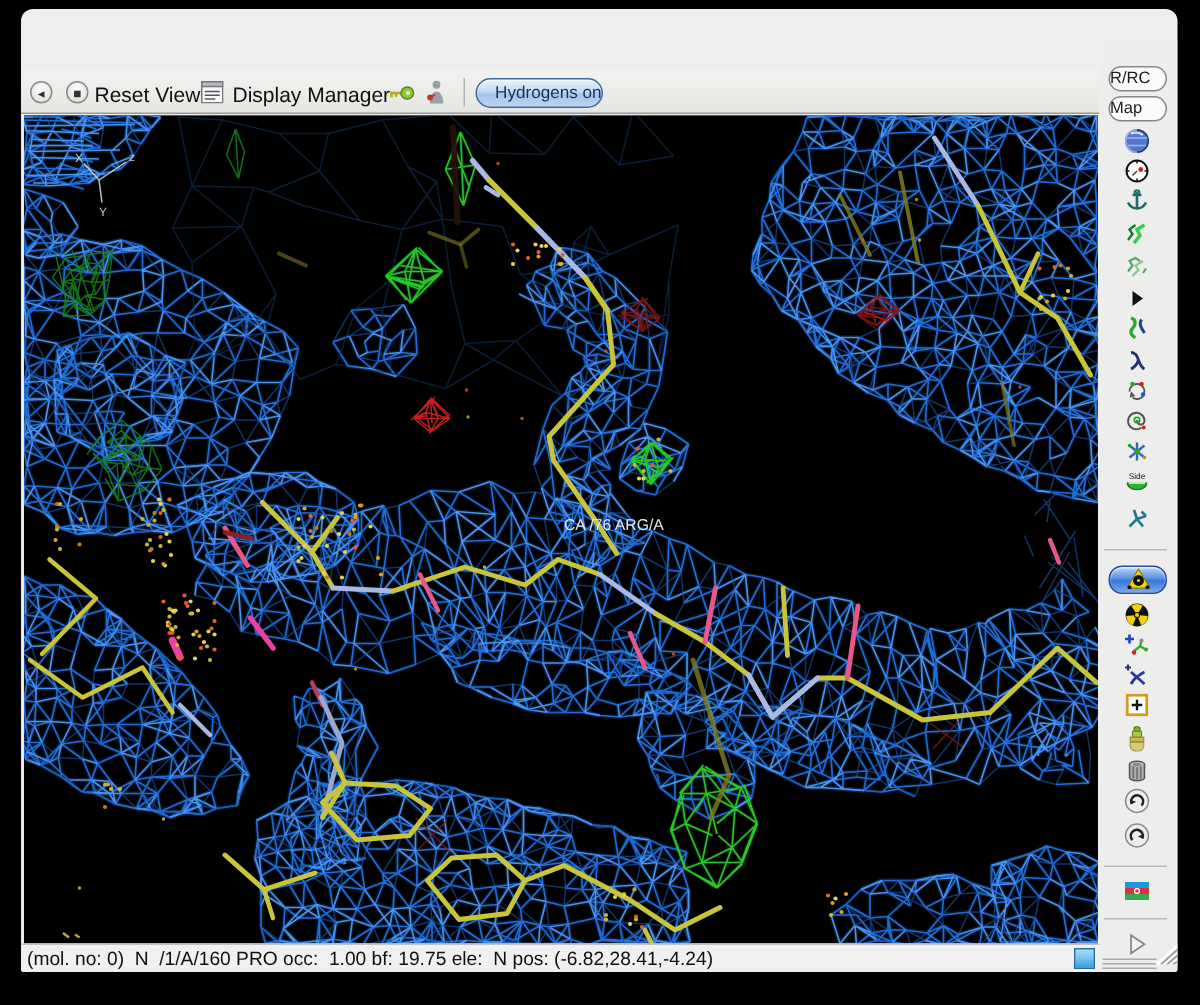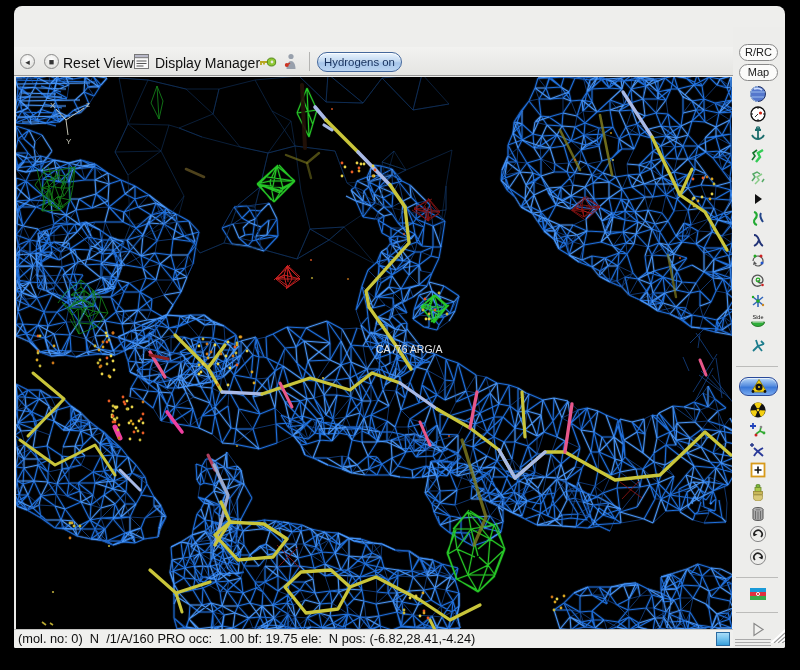--- a/index.html
+++ b/index.html
@@ -6,23 +6,23 @@
 #title{position:absolute;left:0;top:0;width:771px;height:21px;background:linear-gradient(#e9e9e9,#cfcfcf 55%,#adadad);border-bottom:1px solid #7e7e7e;border-radius:8px 8px 0 0}
 .tl{position:absolute;top:4px;width:13px;height:13px;border-radius:50%}
 #title .t{position:absolute;top:3px;left:335px;font-size:13px;font-weight:bold;color:#2e2e2e;white-space:nowrap}
 #xicon{display:inline-block;width:13px;height:14px;border:1px solid #4a4a4a;background:linear-gradient(#fcfcfc,#d0d0d0);font-family:"Liberation Serif",serif;font-size:11px;font-weight:bold;color:#222;text-align:center;line-height:13px;vertical-align:-2px;margin-right:6px}
 #menubar{position:absolute;left:0;top:21px;width:719px;height:20px;background:#f4f4f2;border-bottom:1px solid #a8a8a8}
 .mi{position:absolute;top:3px;font-size:12.3px;color:#101010}
 .mi u{text-decoration-thickness:1px;text-underline-offset:2px}
 #toolbar{position:absolute;left:0;top:41px;width:719px;height:29px;background:linear-gradient(#f2f2f0,#e5e5e2);border-bottom:1px solid #979797}
 .cbtn{position:absolute;top:7px;width:15px;height:15px;border-radius:50%;border:1px solid #8a8a8a;background:radial-gradient(circle at 50% 35%,#ffffff,#d8d8d4);color:#333;font-size:9px;text-align:center;line-height:14px}
 .tbtxt{position:absolute;top:8px;font-size:14px;color:#101010}
-.pill{position:absolute;top:5px;height:20px;border:1px solid #44689c;border-radius:10px;background:linear-gradient(#eaf4fd,#c2d9f2 45%,#a6c5ea 55%,#bad4f1);box-shadow:inset 0 1px 0 rgba(255,255,255,.8);font-size:11.4px;color:#16305c;text-align:center;line-height:18px}
+.pill{position:absolute;top:5px;height:20px;border:1px solid #44689c;border-radius:10px;background:linear-gradient(#eaf4fd,#c2d9f2 45%,#a6c5ea 55%,#bad4f1);box-shadow:inset 0 1px 0 rgba(255,255,255,.8);font-size:11.4px;color:#16305c;text-align:right;line-height:18px}
 #rightcol{position:absolute;left:719px;top:21px;width:52px;height:621px;background:#ededeb}
-.rpill{position:absolute;left:6px;width:39px;height:17px;background:#fbfbfa;border:1.5px solid #888;border-radius:9px;font-size:11px;color:#1a1a1a;text-align:center;line-height:15px}
+.rpill{position:absolute;left:6px;width:39px;height:17px;background:#fbfbfa;border:1.5px solid #888;border-radius:9px;font-size:11px;color:#1a1a1a;text-align:left;line-height:15px}
 .sic{position:absolute;left:16px;width:18px;height:18px}
 #canvasbox{position:absolute;left:2px;top:71px;width:716px;height:552px;background:#000}
 #leftedge{position:absolute;left:0;top:71px;width:2px;height:571px;background:#ebebe9}
 #status{position:absolute;left:0;top:623px;width:719px;height:19px;background:#f0f0ee;border-top:1px solid #c2c2c0;font-size:12.8px;color:#101010;line-height:18px;padding-left:4px;white-space:nowrap}
 #prog{position:absolute;left:702px;top:626px;width:14px;height:14px;border:1px solid #2a6aa0;background:linear-gradient(#a8dcf8,#7ec8f0 40%,#38a0dc)}
 #gridd{position:absolute;left:733px;top:23px;width:10px;height:12px}
 #gridd i{position:absolute;width:2px;height:2px;background:#9a9a9a;border-radius:50%}
 </style></head><body>
 <div id="win">
   <div id="toolbar">

